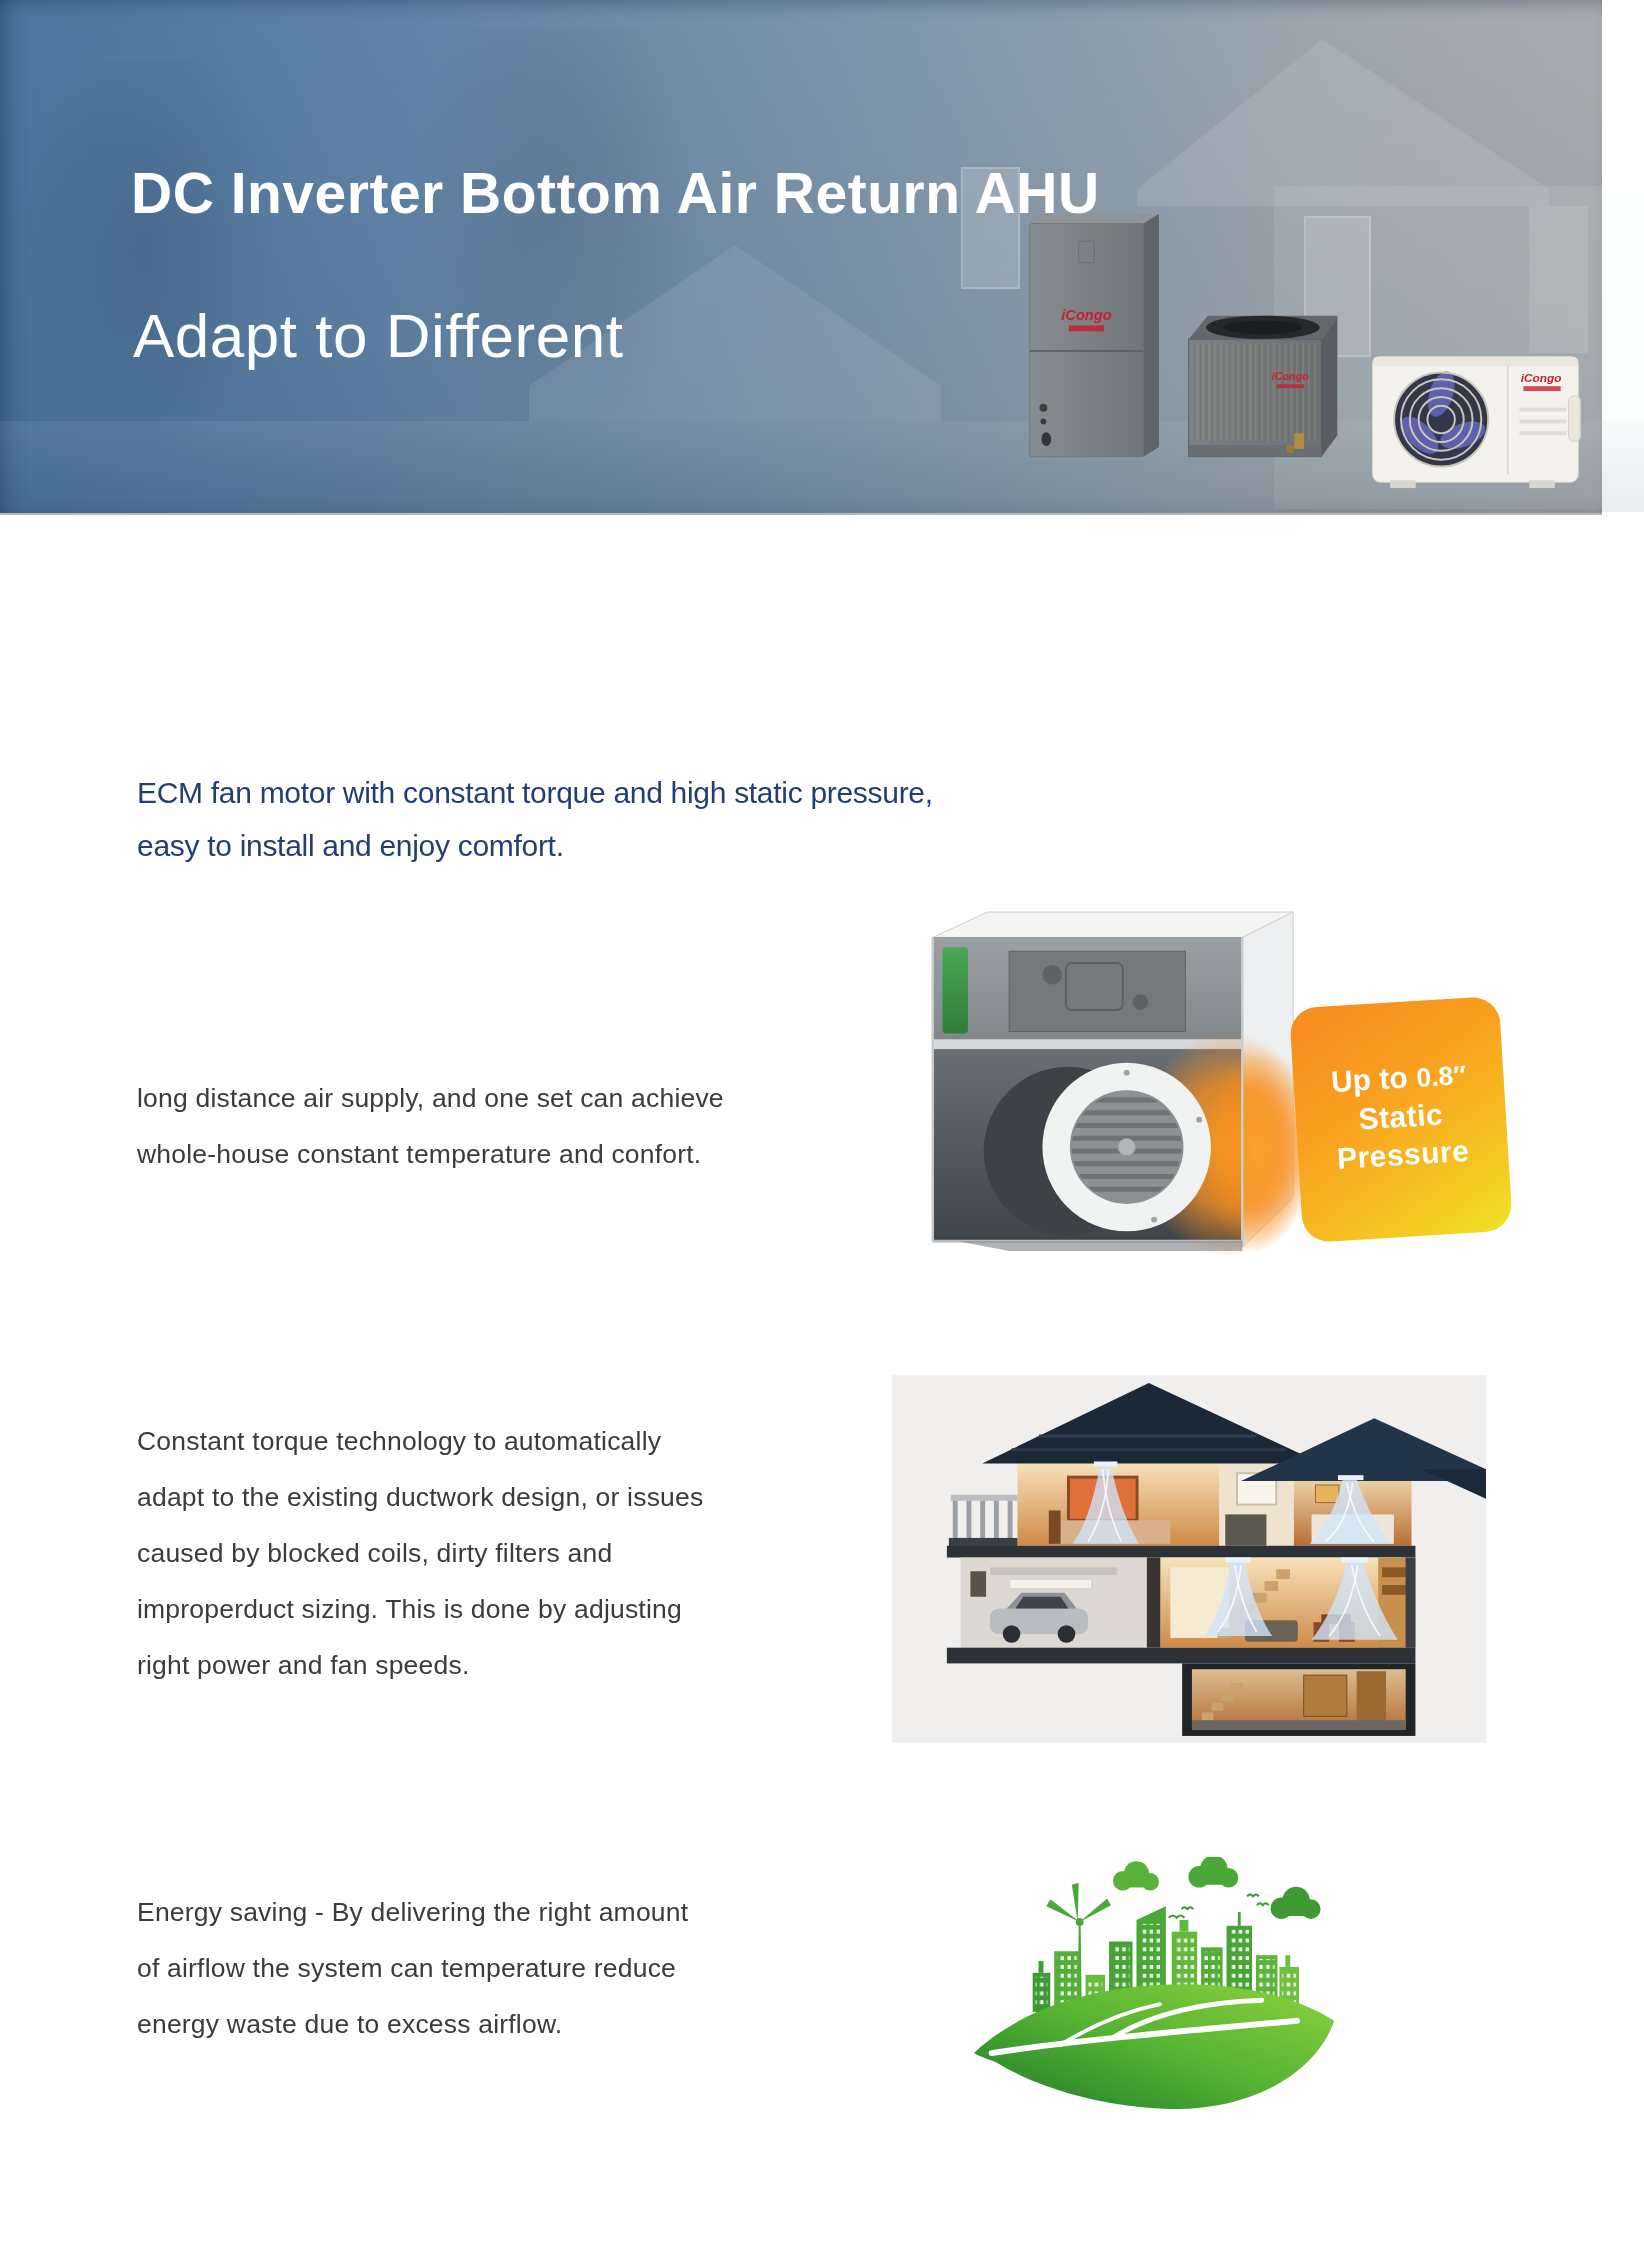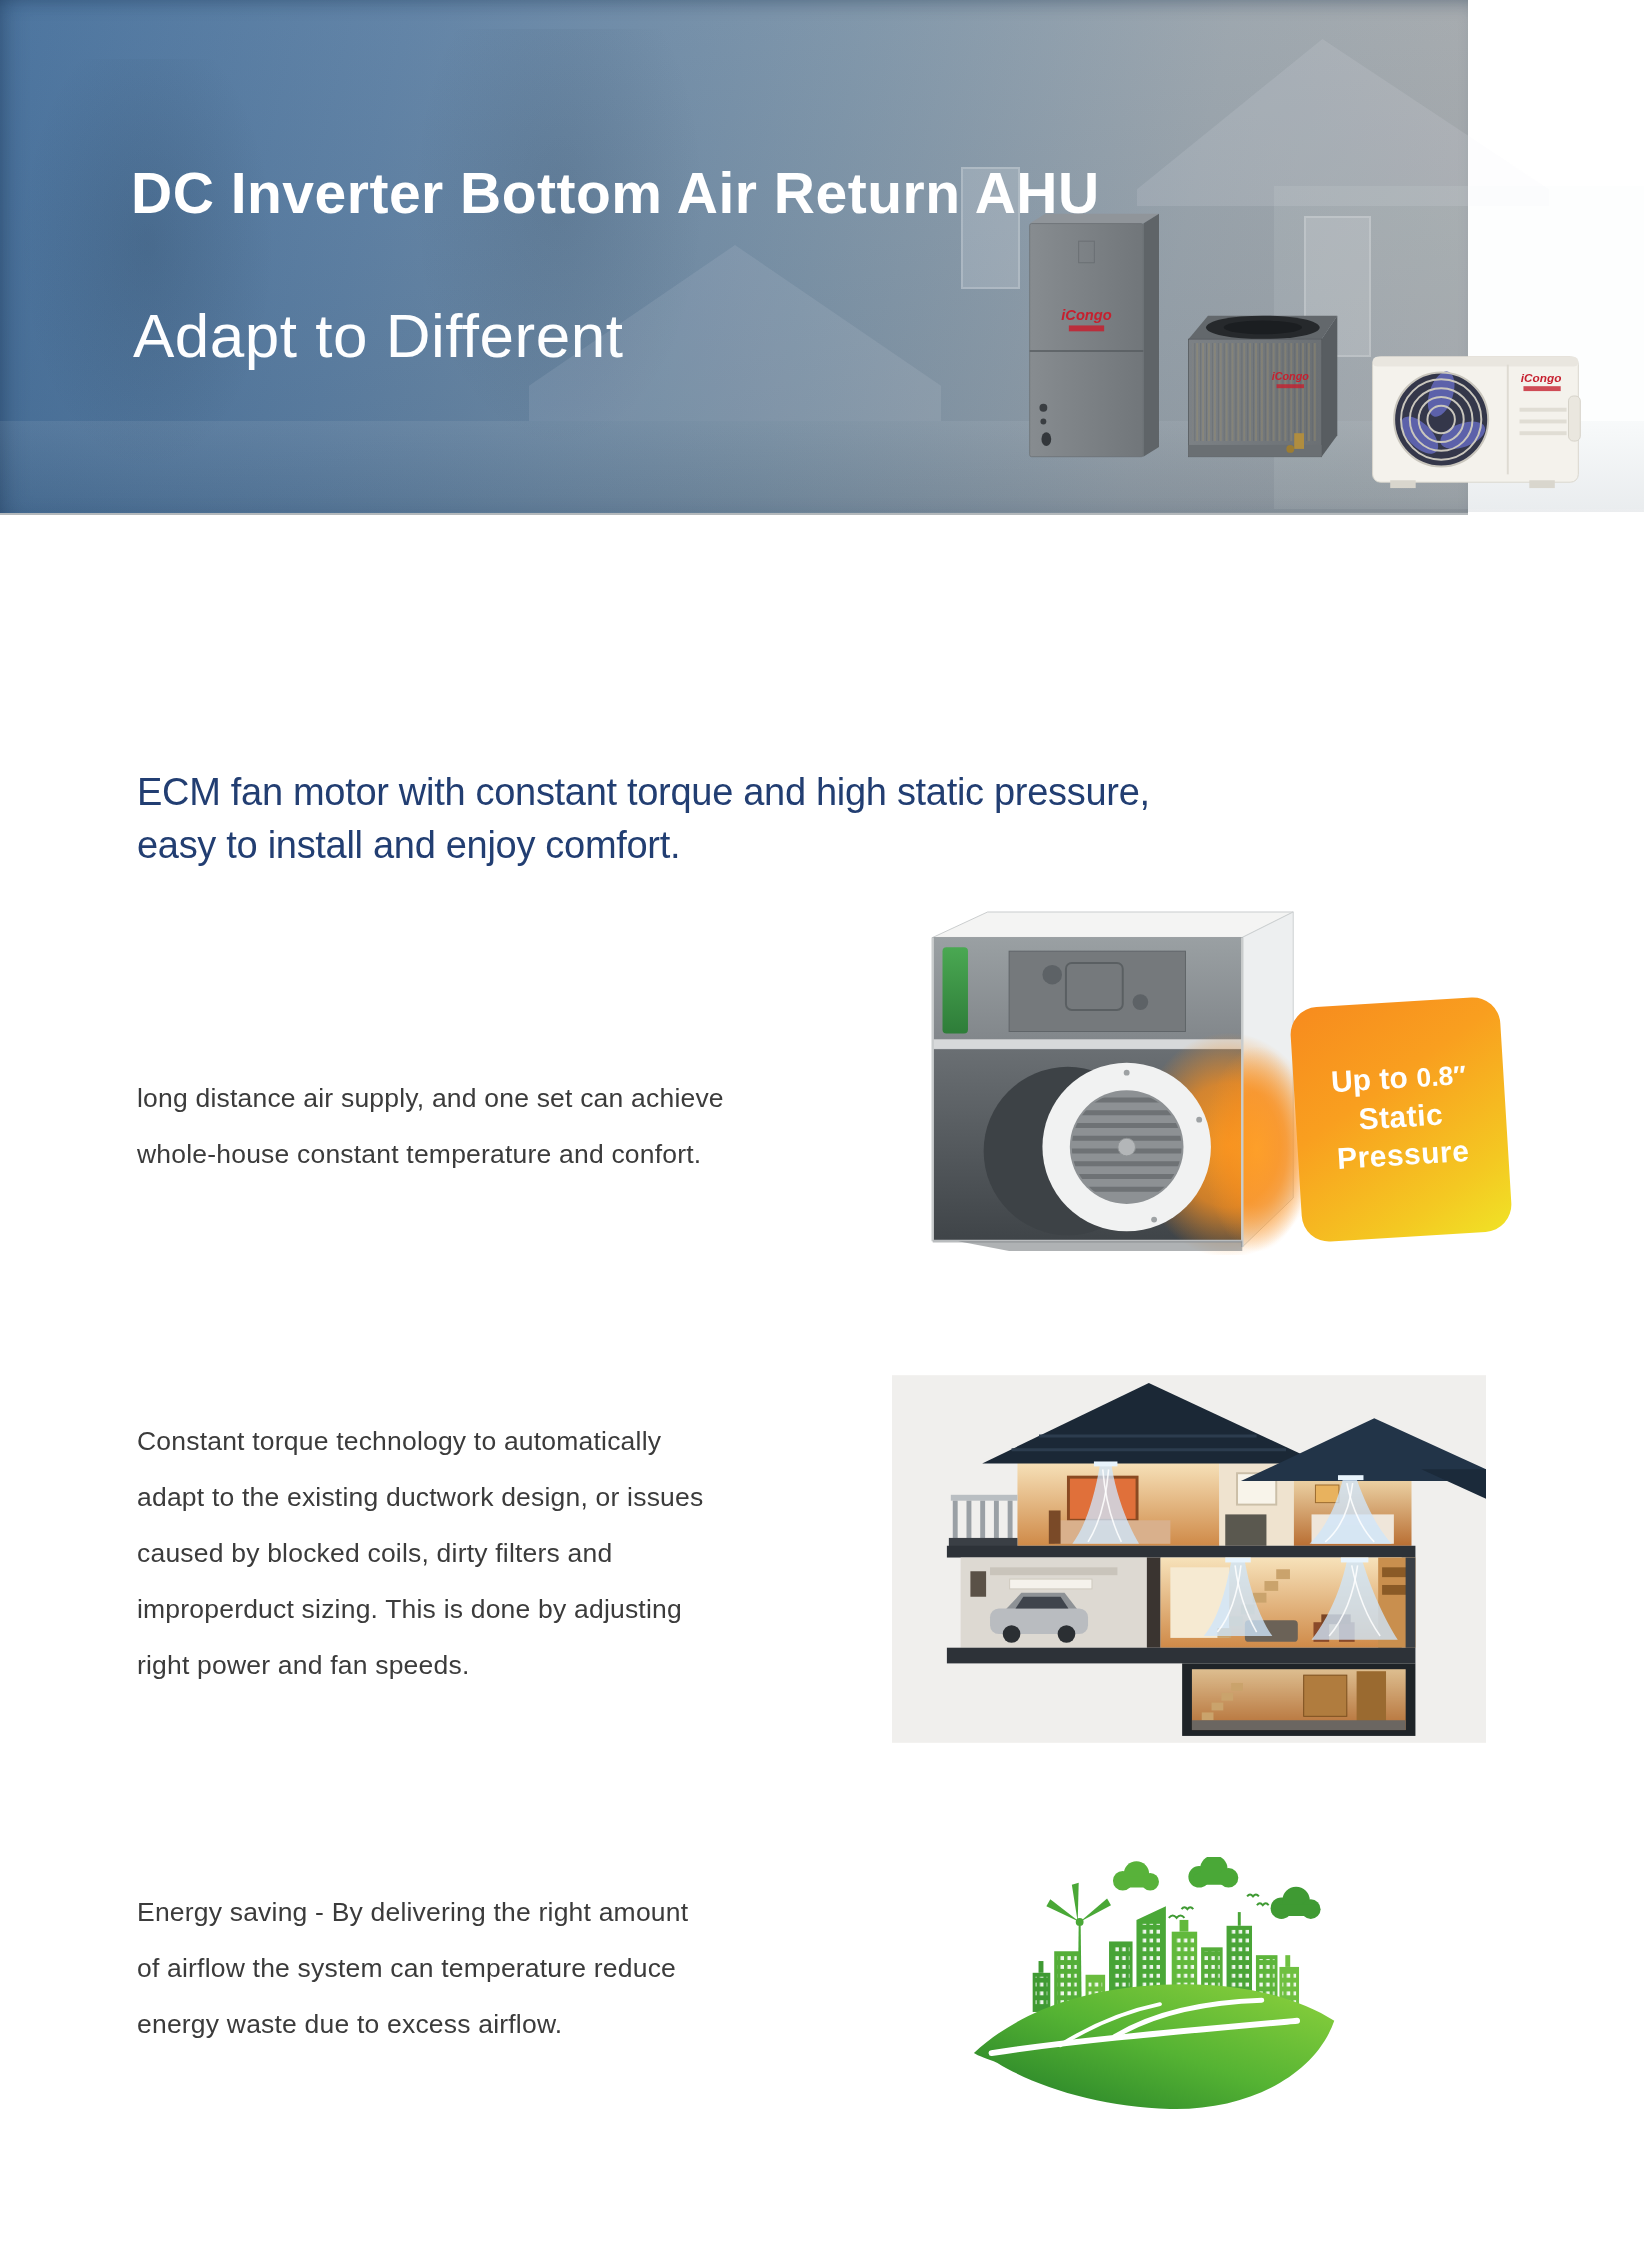--- a/index.html
+++ b/index.html
@@ -2,21 +2,21 @@
 <html><head>
 <meta charset="utf-8">
 <style>
   html,body{margin:0;padding:0;background:#ffffff;}
   .page{
     position:relative; width:1645px; height:2247px; background:#ffffff;
     font-family:"Liberation Sans","DejaVu Sans",sans-serif; overflow:hidden;
   }
   
   .banner{
-    position:absolute; left:0; top:0; width:1468px; height:513px;
+    position:absolute; left:0; top:0; width:1602px; height:513px;
     background:
       linear-gradient(to bottom, rgba(255,255,255,0.04), rgba(15,40,65,0.10)),
       linear-gradient(103deg,#46709c 0%, #5d80a4 26%, #7d94a8 55%, #9aa4ac 78%, #a8abad 100%);
     border-bottom:2.9px solid #b3b8bb;
     box-shadow: inset 15.7px 0 25.5px -13.7px rgba(15,40,70,.45), inset 0 11.8px 19.6px -11.8px rgba(15,40,70,.35);
   }
   
   .photo-shape{position:absolute; pointer-events:none;}
   .ph-tree1{left:19.6px;top:59px;width:255px;height:412px;background:radial-gradient(ellipse at 50% 45%, rgba(30,50,70,.18), rgba(30,50,70,0) 70%);}
   .ph-tree2{left:412px;top:29px;width:294px;height:421px;background:radial-gradient(ellipse at 50% 40%, rgba(30,50,70,.14), rgba(30,50,70,0) 70%);}
@@ -34,21 +34,21 @@
   }
   .hero-subtitle{
     position:absolute; left:133px; top:300px;
     font-size:62px; font-weight:300; color:#fdfeff; line-height:72px; letter-spacing:0.5px;
   }
   .product-lineup{position:absolute; left:1000px; top:202px; width:608px; height:290px;}
 
   
   .intro-heading{
     position:absolute; left:137px; top:766px;
-    font-size:38px; font-weight:400; color:#223e72; line-height:53px; letter-spacing:-0.3px;
+    font-size:30px; font-weight:400; color:#223e72; line-height:53px; letter-spacing:-0.3px;
   }
   
   .para{position:absolute; left:137px; font-size:26.5px; color:#3b3b3b; line-height:56px; letter-spacing:0.2px;}
   .para-static{top:1070px;}
   .para-torque{top:1413px;}
   .para-energy{top:1884px;}
 
   
   .blower-fig{position:absolute; left:919px; top:904px; width:384px; height:351px;}
   .house-fig{position:absolute; left:892px; top:1375px; width:594px; height:368px;}

